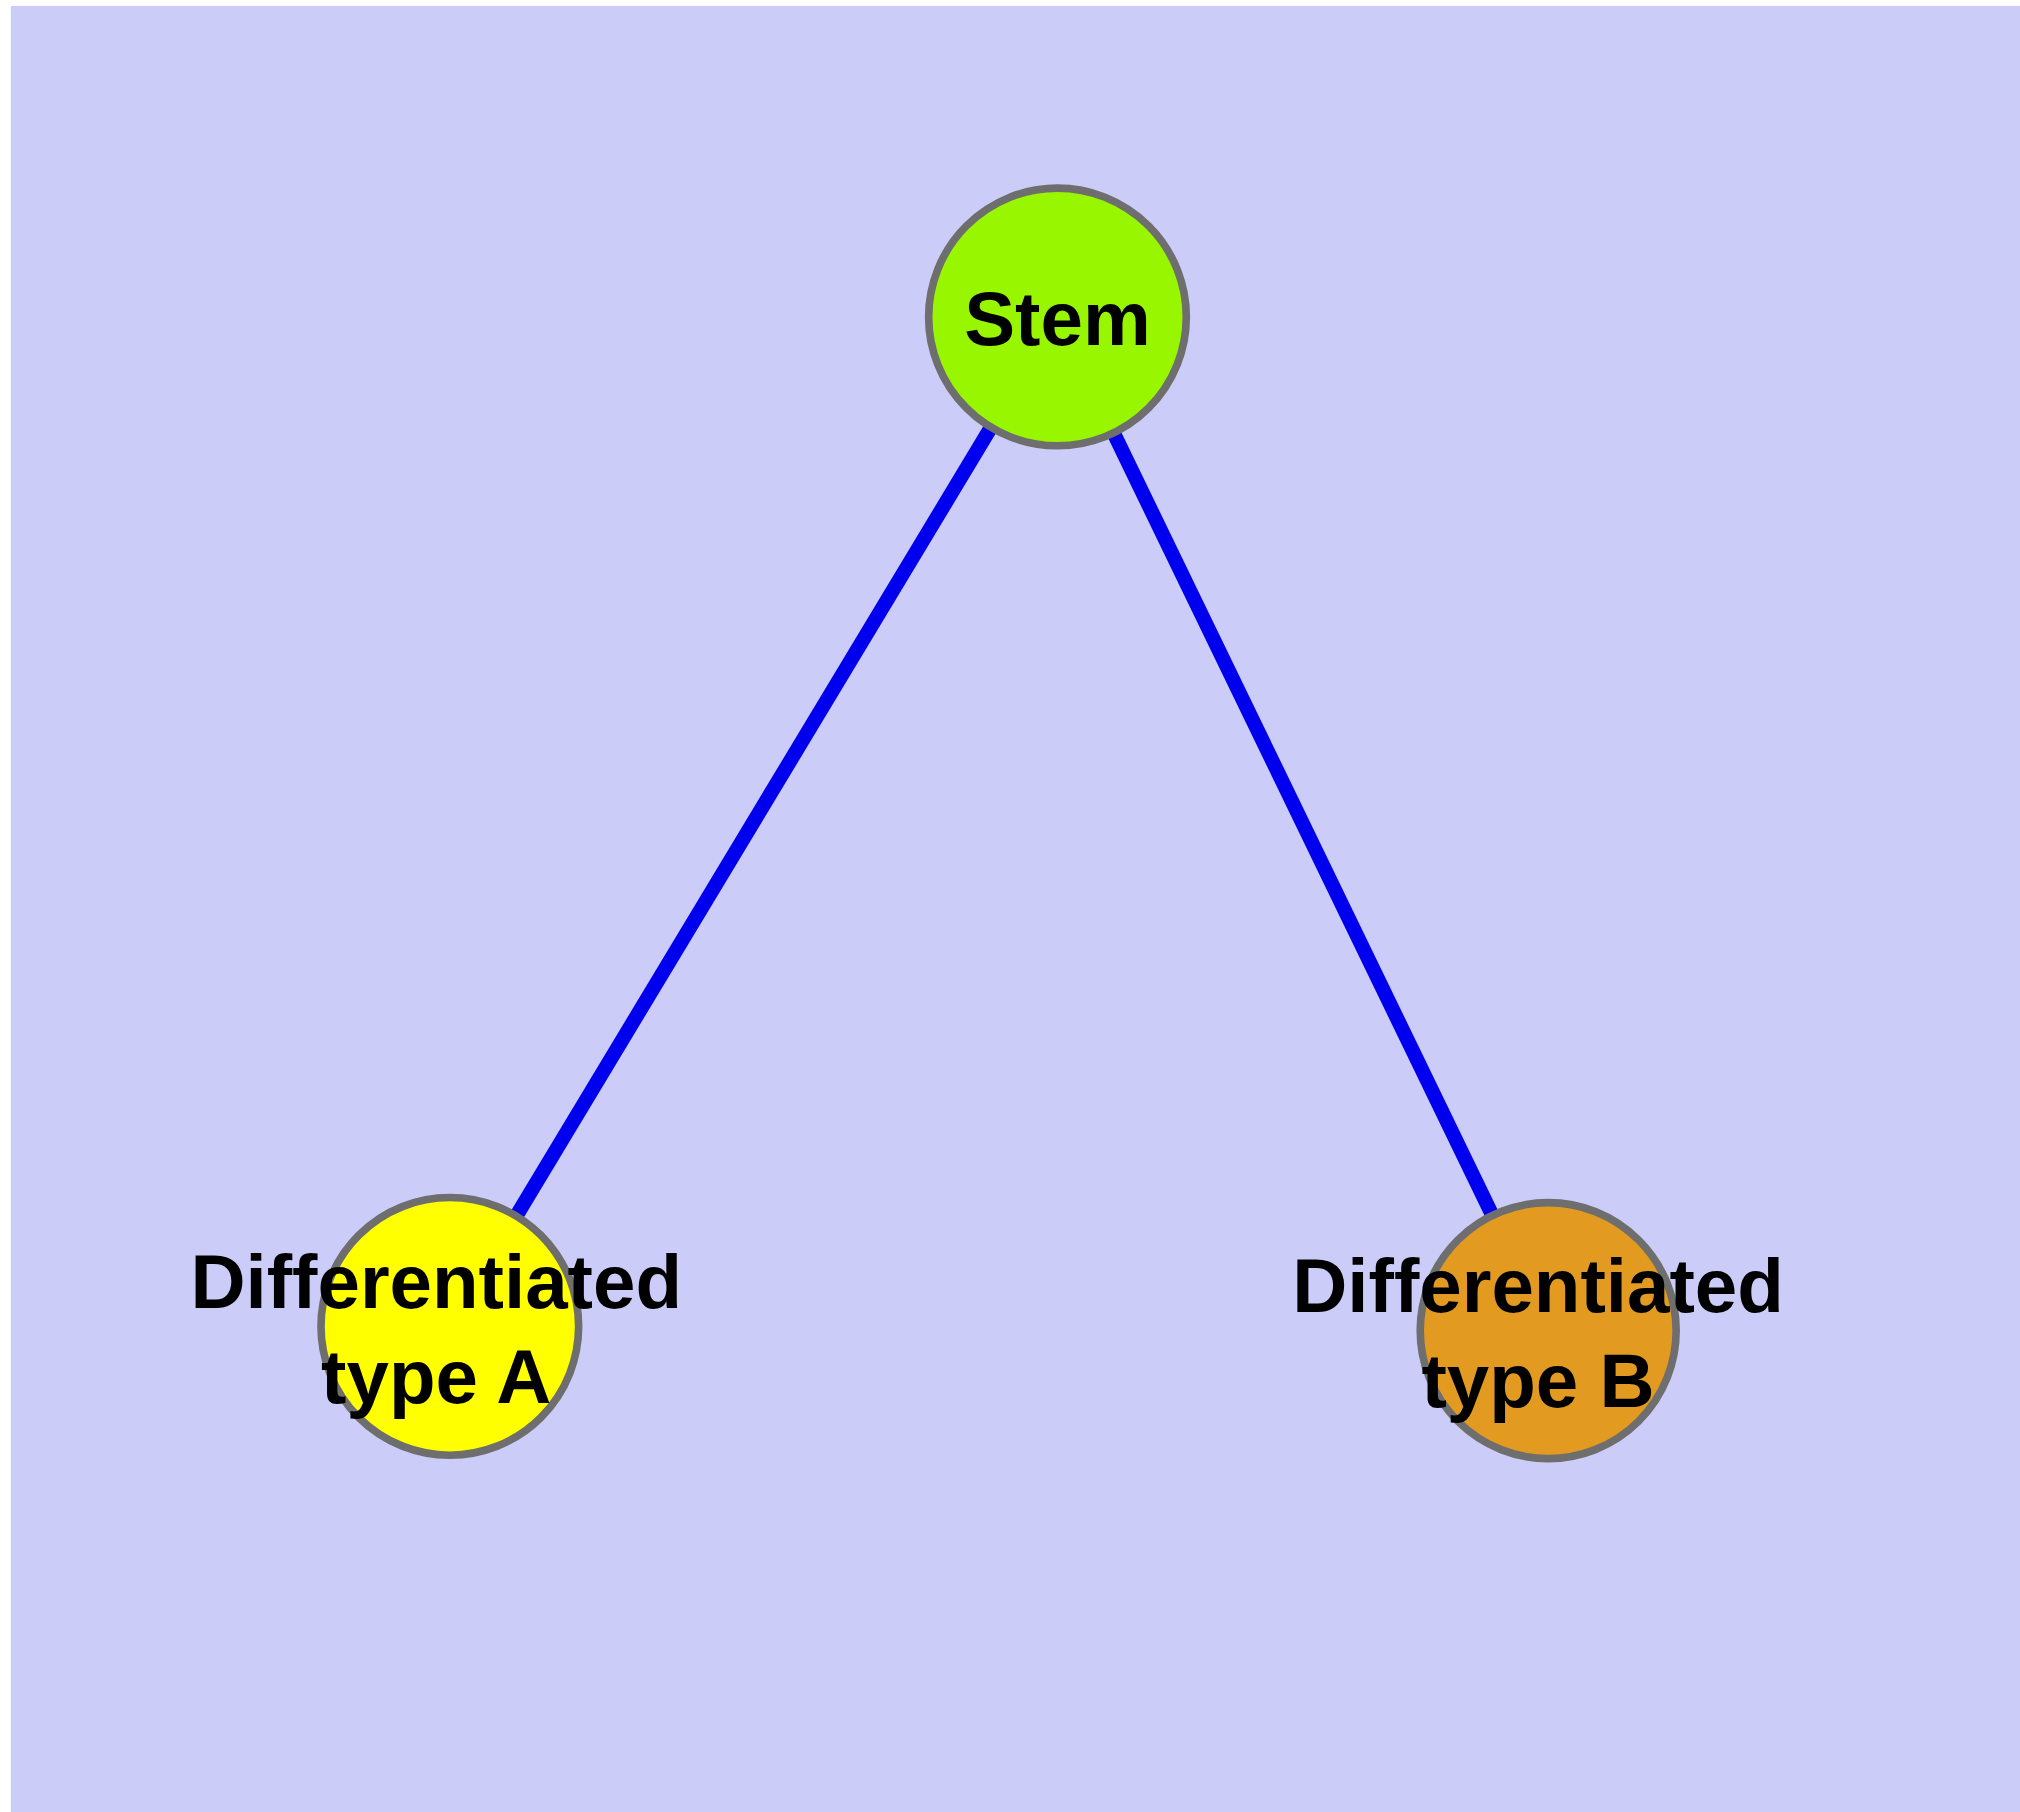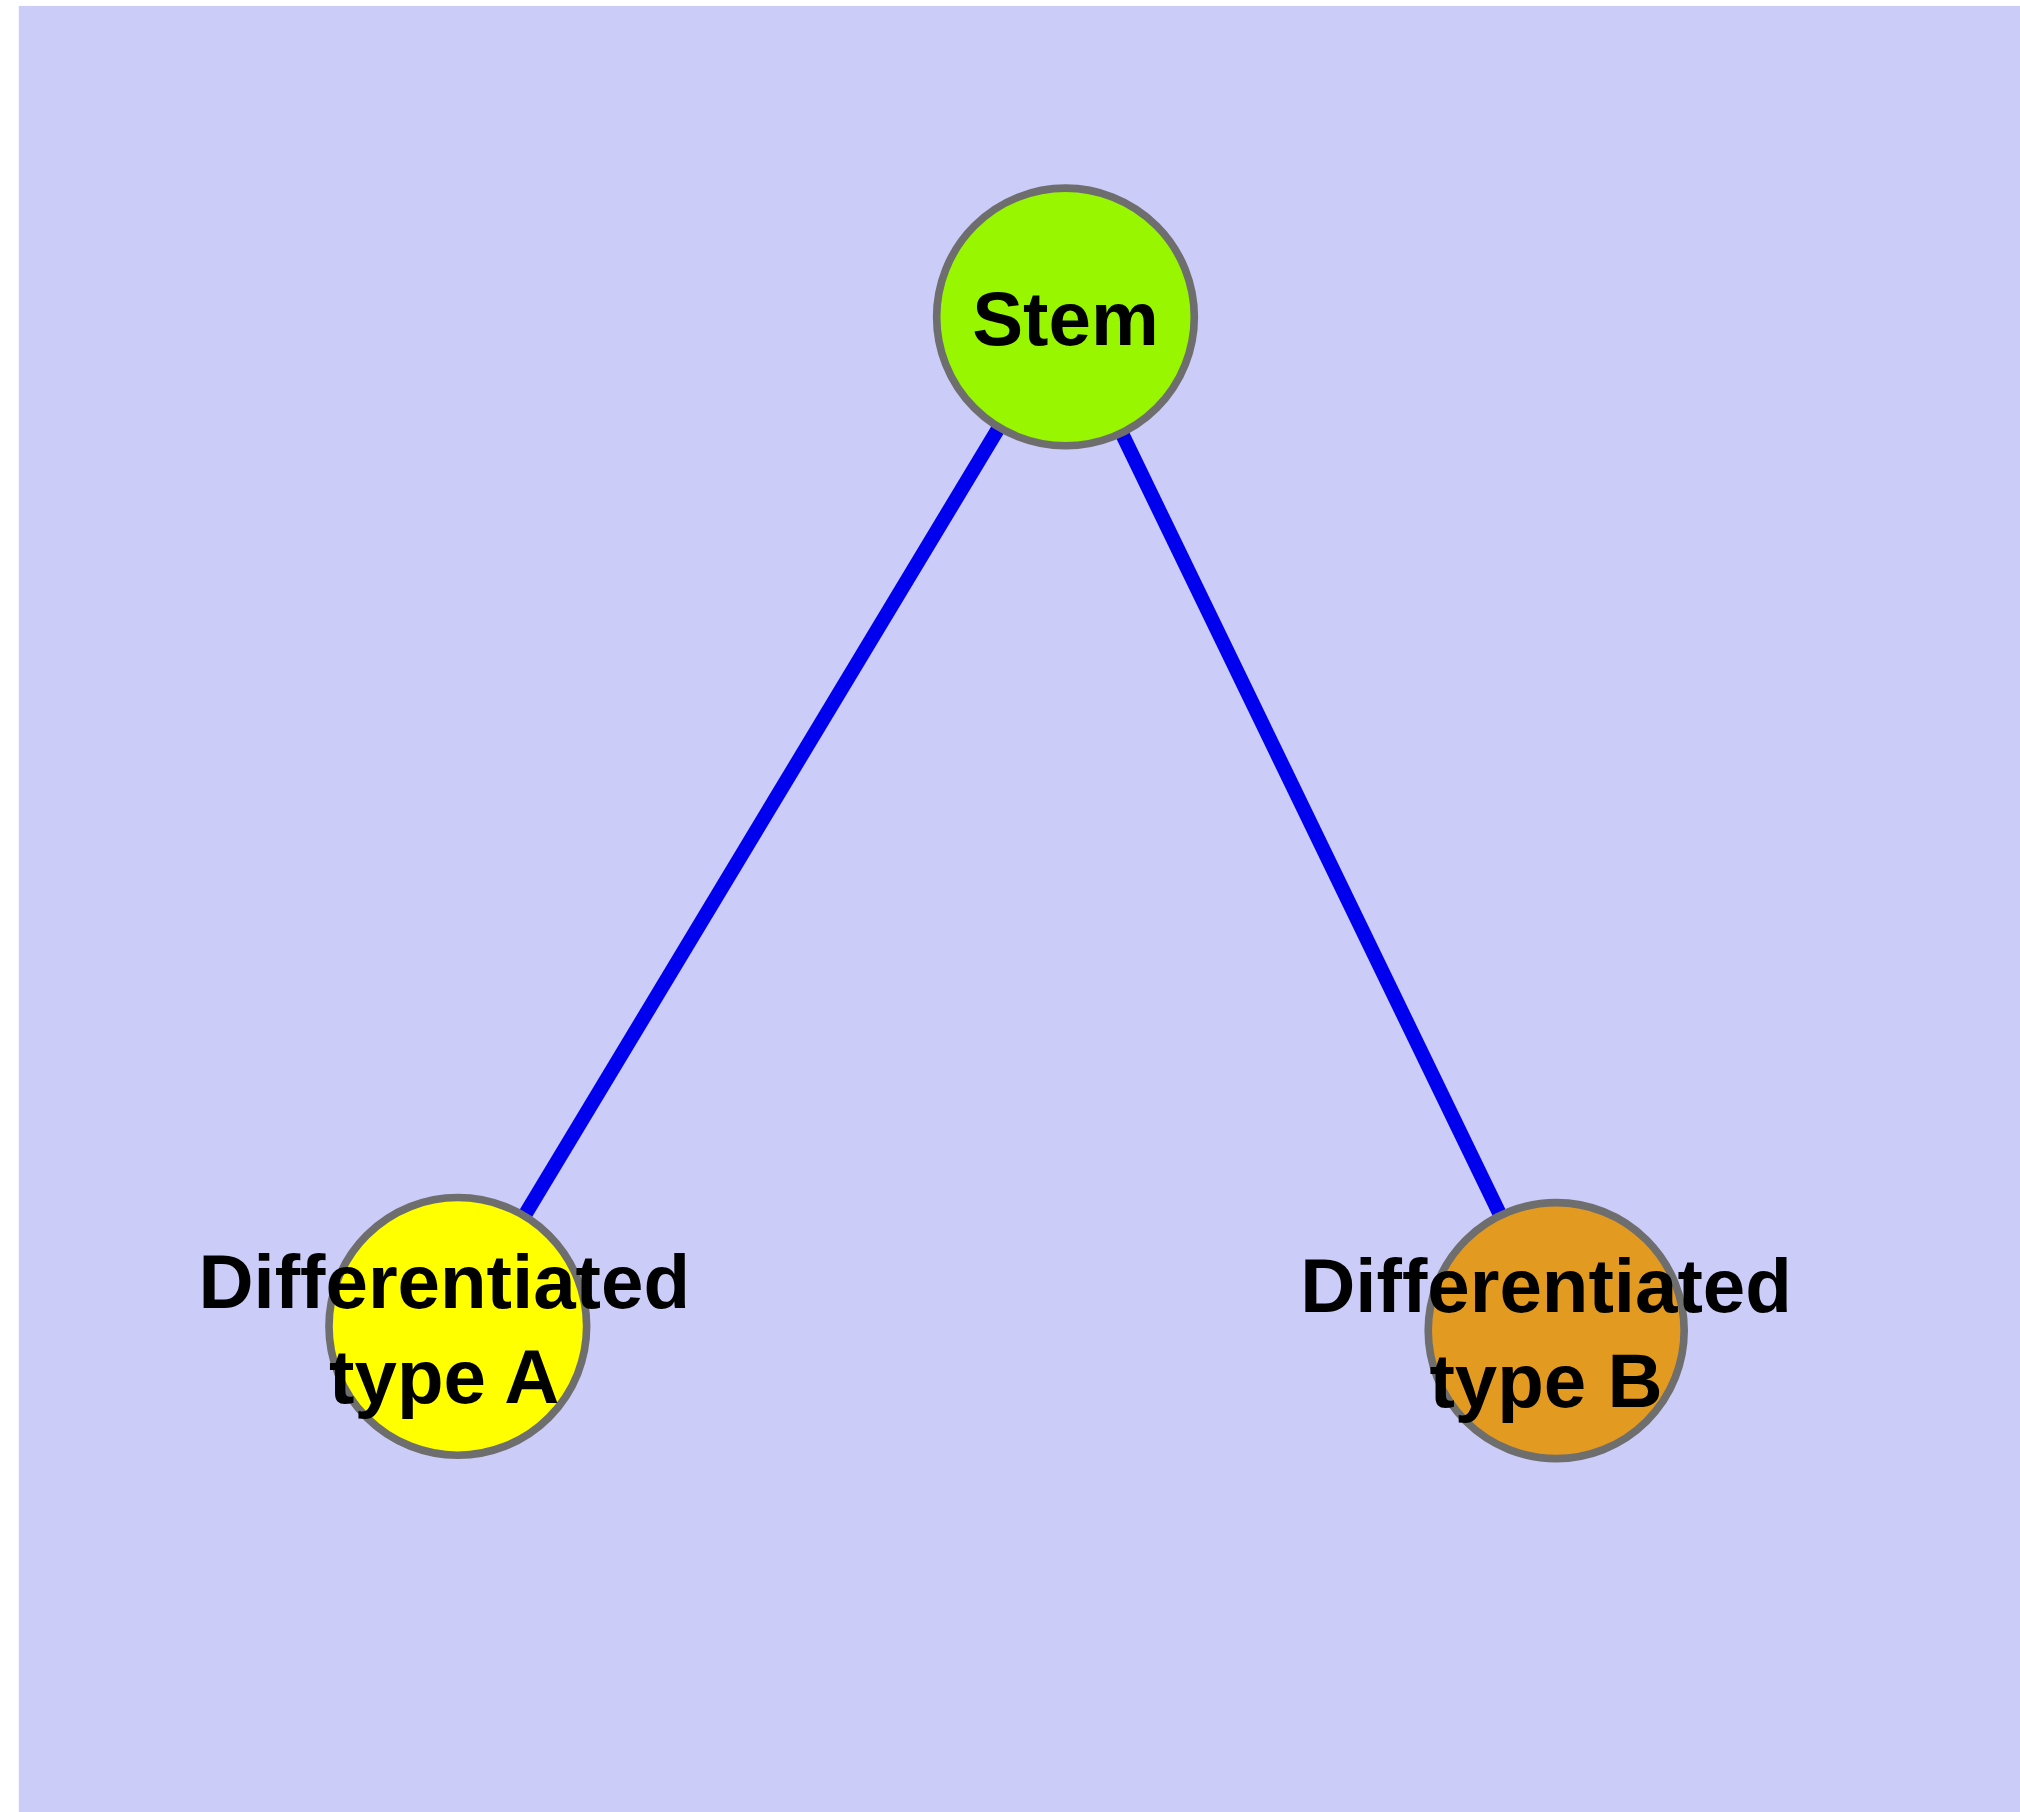--- a/index.html
+++ b/index.html
@@ -6,21 +6,21 @@
     margin: 0;
     padding: 0;
     background: #ffffff;
     width: 2021px;
     height: 1812px;
     overflow: hidden;
     font-family: "Liberation Sans", sans-serif;
   }
   .stage {
     position: absolute;
-    left: 16px;
+    left: 8px;
     top: 0;
     width: 1701px;
     height: 1812px;
     text-align: center;
   }
   svg.graph {
     position: absolute;
     left: 0;
     top: 0;
     display: block;

